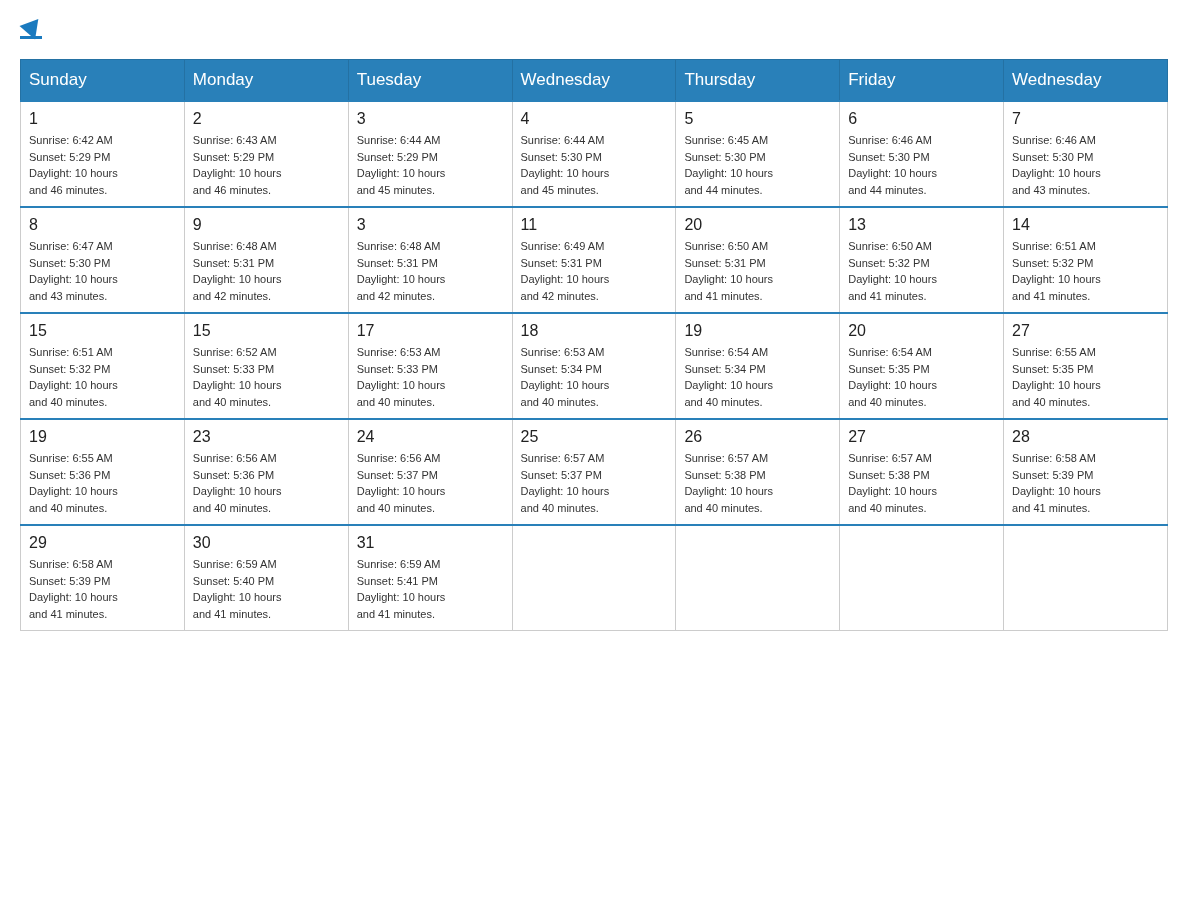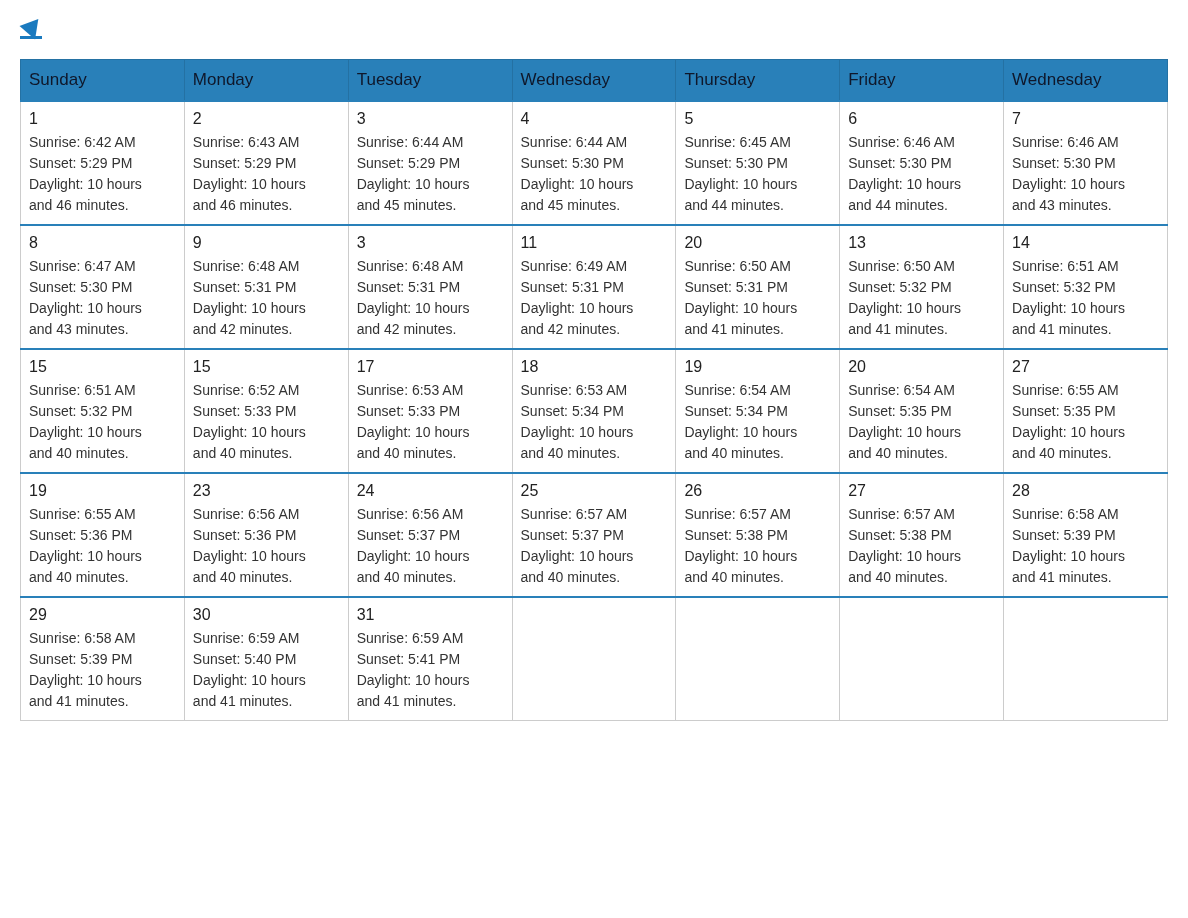--- a/index.html
+++ b/index.html
@@ -70,21 +70,21 @@
       color: #555;
       margin-top: 4px;
     }
     .calendar-table {
       width: 100%;
       border-collapse: collapse;
       border: 1px solid #999;
     }
     .calendar-table th {
       background-color: #2980b9;
-      color: #0f172a;
+      color: #ffffff;
       padding: 10px 8px;
       text-align: left;
       font-size: 17px;
       font-weight: normal;
       border: 1px solid #2471a3;
     }
     .calendar-table td {
       vertical-align: top;
       padding: 8px;
       border: 1px solid #ccc;
@@ -94,21 +94,21 @@
       color: #333;
     }
     .day-number {
       font-size: 16px;
       font-weight: normal;
       color: #222;
       margin-bottom: 4px;
       display: block;
     }
     .day-info {
-      font-size: 14px;
+      font-size: 11px;
       line-height: 1.5;
       color: #333;
     }
     .calendar-table tr td {
       border-top: 2px solid #2980b9;
     }
     .calendar-table tr td:first-child {
       border-left: 1px solid #ccc;
     }
     .empty-cell {

